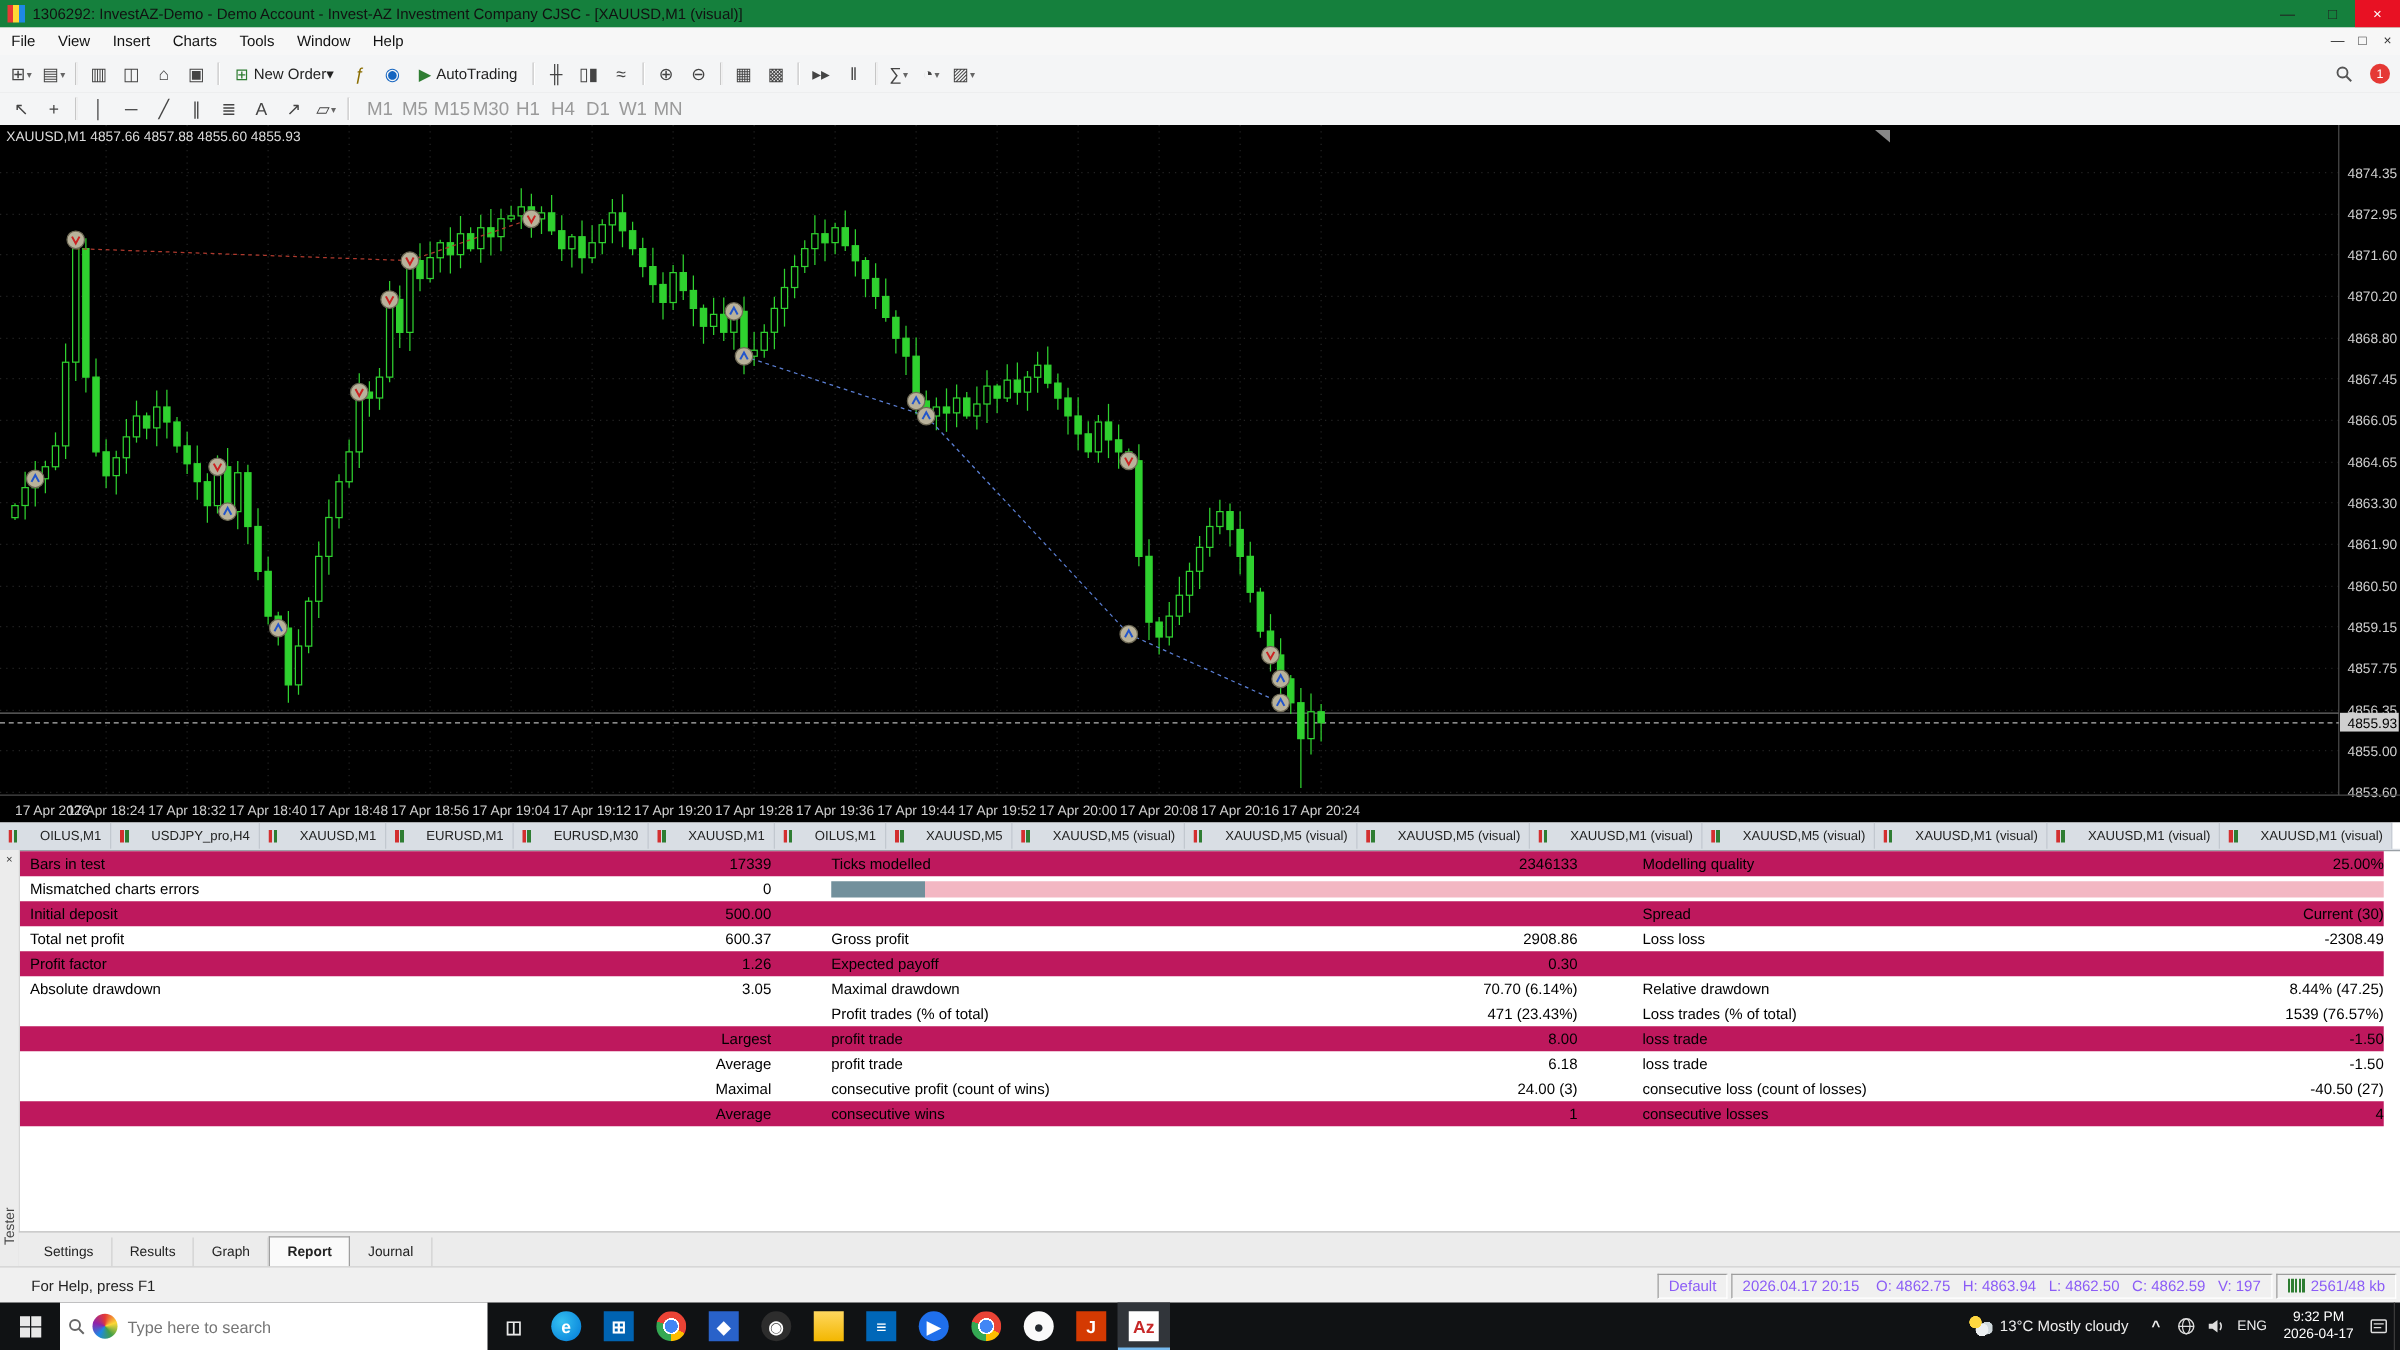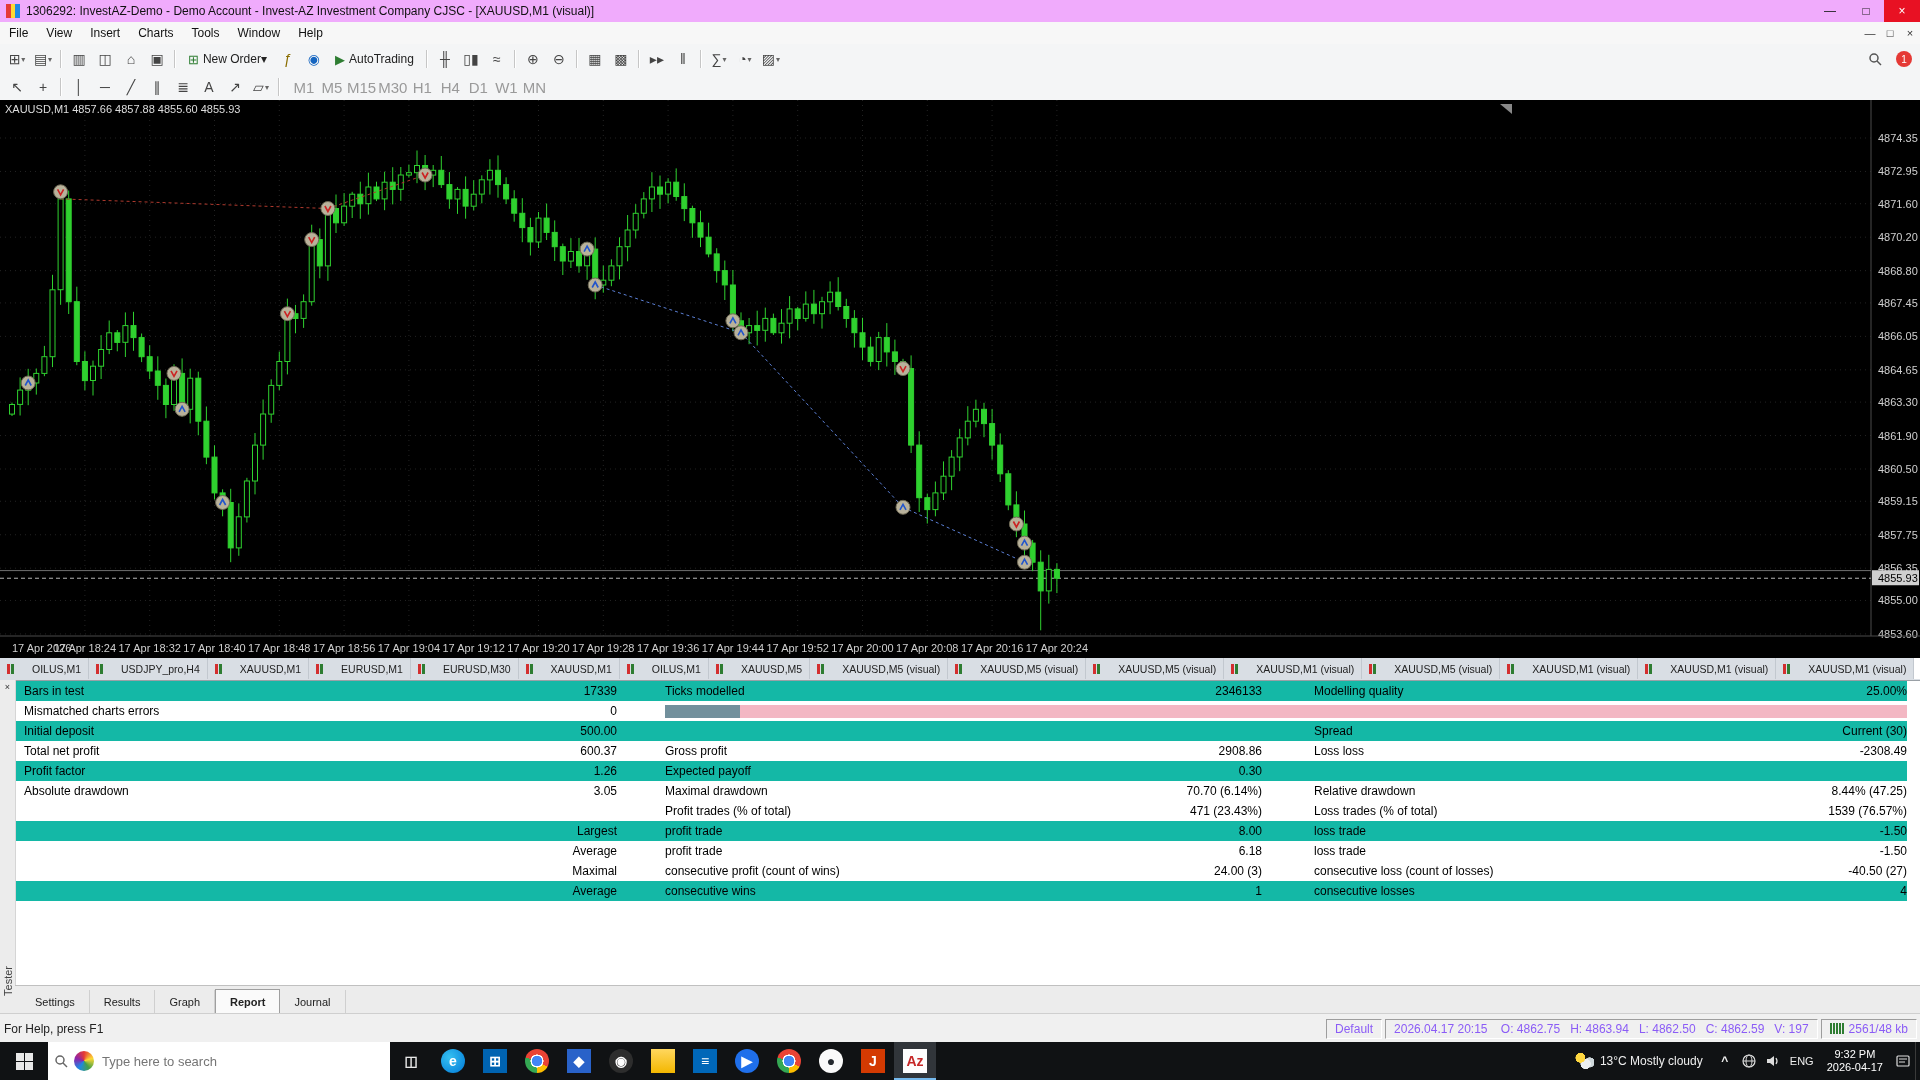--- a/index.html
+++ b/index.html
@@ -1,19 +1,19 @@
 <!DOCTYPE html>
 <html><head>
 <meta charset="utf-8">
 <style>
   html,body{margin:0;padding:0;width:1920px;height:1080px;overflow:hidden;
     font-family:"Liberation Sans",sans-serif;font-size:12px;background:#fff;color:#000;}
   .abs{position:absolute;}
   
-  #titlebar{top:0;left:0;right:0;height:22px;background:#f0abfc;display:flex;align-items:center;border-bottom:1px solid #dcdcdc;}
+  #titlebar{top:0;left:0;right:0;height:22px;background:#15803d;display:flex;align-items:center;border-bottom:1px solid #dcdcdc;}
   #app-ico{width:14px;height:14px;margin:0 6px 0 6px;background:linear-gradient(90deg,#e53935 0 33%,#fdd835 33% 66%,#1e88e5 66%);}
   #title-text{font-size:12px;color:#111;white-space:nowrap;}
   #titlebar .spacer{flex:1;}
   .wc{width:36px;height:22px;display:flex;align-items:center;justify-content:center;font-size:12px;color:#222;}
   .wc.close{background:#e81123;color:#fff;}
   
   #menubar{top:22px;left:0;right:0;height:22px;background:#f7f7f7;display:flex;align-items:center;border-bottom:1px solid #e0e0e0;}
   .menu-item{padding:0 9px;line-height:22px;color:#111;}
   #menubar .spacer{flex:1;}
   .mdi-ctl{width:20px;text-align:center;color:#333;font-size:11px;}
@@ -39,34 +39,34 @@
   .ctab.active{background:#fff;font-weight:bold;}
   .ctab-ico{width:9px;height:10px;background:linear-gradient(90deg,#d32f2f 0 3px,transparent 3px 4px,#2e7d32 4px 7px,transparent 7px);}
   #ctab-arrows{margin-left:auto;display:flex;gap:6px;padding:0 8px;color:#333;font-size:10px;}
   
   #report{top:680px;left:0;right:0;height:305px;background:#fff;border-top:1px solid #9aa0a6;}
   #tester-gutter{top:680px;left:0;width:15px;height:333px;background:#ececec;border-right:1px solid #d5d5d5;}
   #gutter-close{font-size:9px;color:#333;text-align:center;display:block;margin-top:2px;}
   #tester-vlabel{position:absolute;left:-14px;top:295px;transform:rotate(-90deg);transform-origin:center;width:44px;text-align:center;font-size:11px;color:#444;}
   #report-rows{margin-left:15px;width:1892px;}
   .rrow{display:grid;grid-template-columns:300px 302px 48px 350px 247px 52px 351px 242px;height:20px;line-height:20px;}
-  .rrow.odd{background:#14b8a6;}
+  .rrow.odd{background:#be185d;}
   .rc{overflow:hidden;white-space:nowrap;}
   .rc.lbl1{padding-left:9px;}
   .rc.val{text-align:right;}
   .qbar{grid-column:4/9;align-self:center;height:13px;display:flex;}
   .qbar .qa{background:#72909c;width:6%;}
   .qbar .qb{background:#f3b7c3;flex:1;}
   
   #tester-tabs{top:985px;left:15px;right:0;height:28px;background:#ececec;border-top:1px solid #c0c0c0;display:flex;align-items:flex-end;padding-left:6px;}
   .ttab{padding:0 14px;height:24px;line-height:24px;font-size:11px;color:#222;border-right:1px solid #cfcfcf;}
   .ttab.active{background:#fafafa;font-weight:bold;border:1px solid #9f9f9f;border-bottom:none;}
   
   #statusbar{top:1013px;left:0;right:0;height:29px;background:#f0f0f0;border-top:1px solid #cfcfcf;display:flex;align-items:center;font-size:12px;}
-  #status-help{flex:1;padding-left:4px;color:#222;}
+  #status-help{flex:1;padding-left:25px;color:#222;}
   .sseg{border:1px solid;border-color:#9d9d9d #ffffff #ffffff #9d9d9d;padding:2px 8px;margin-right:3px;white-space:pre;color:#8b5cf6;display:flex;align-items:center;gap:5px;}
   .tbars{width:14px;height:11px;background:repeating-linear-gradient(90deg,#2e7d32 0 2px,transparent 2px 3px);}
   
   #taskbar{top:1042px;left:0;right:0;height:38px;background:#101214;display:flex;align-items:flex-end;color:#fff;}
   #start-btn{width:48px;height:38px;display:flex;align-items:center;justify-content:center;}
   #start-glyph{display:grid;grid-template-columns:8px 8px;grid-template-rows:8px 8px;gap:1px;}
   #start-glyph span{background:#e8e8e8;}
   #search-box{width:330px;height:38px;background:#fff;display:flex;align-items:center;padding:0 6px;gap:6px;}
   #search-box input{border:none;outline:none;flex:1;font-size:13px;color:#555;font-family:"Liberation Sans",sans-serif;background:transparent;}
   #cortana-ico{width:20px;height:20px;border-radius:50%;background:conic-gradient(#e53935,#fdd835,#43a047,#1e88e5,#8e24aa,#e53935);}

